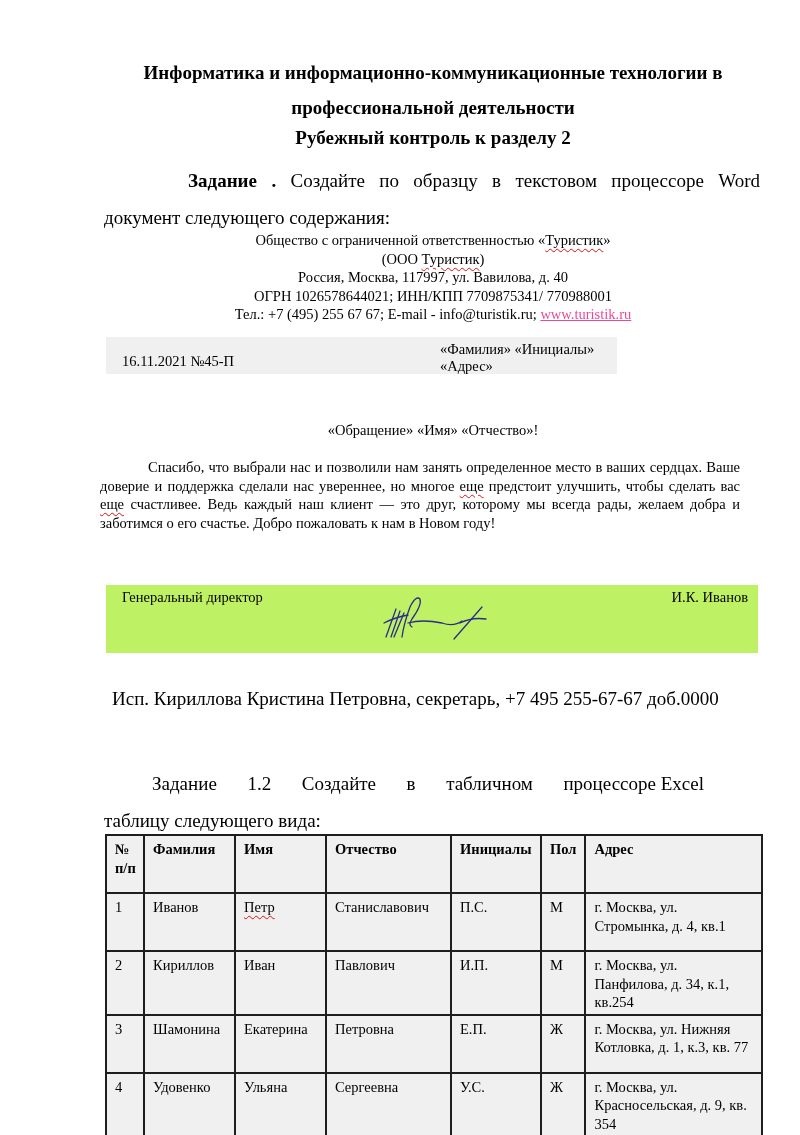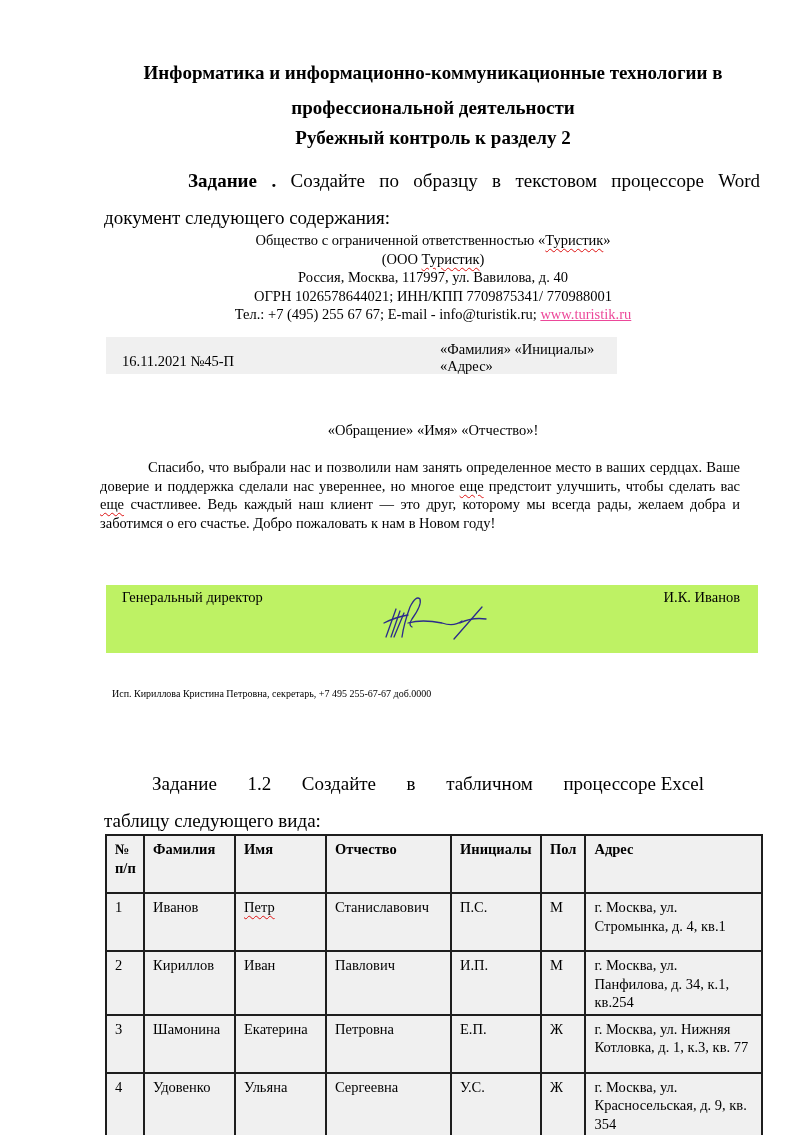--- a/index.html
+++ b/index.html
@@ -38,23 +38,23 @@
     .body-text {
       left: 100px; width: 640px; font-size: 14.5px; line-height: 18.5px; top: 458px;
       text-align: justify;
     }
     .body-text .indent { display: inline-block; width: 48px; }
     .sig-row {
       left: 106px; top: 585px; width: 652px; height: 68px; background: #bef264;
       font-size: 14.5px;
     }
     .sig-row .role { position: absolute; left: 16px; top: 4px; }
-    .sig-row .name { position: absolute; right: 18px; top: 4px; }
+    .sig-row .name { position: absolute; right: 10px; top: 4px; }
     .sig-row svg { position: absolute; left: 276px; top: 8px; }
-    .executor { left: 112px; top: 688px; font-size: 10px; }
+    .executor { left: 112px; top: 688px; font-size: 19px; }
     .task2 {
       left: 104px; width: 656px; font-size: 19px; line-height: 37px; top: 765px;
     }
     .task2 .row1 { display: flex; justify-content: space-between; padding-left: 48px; width: 552px; }
     table.excel {
       position: absolute; left: 105px; top: 834px; border-collapse: collapse;
       font-size: 14.5px; background: #f0f0f0;
     }
     table.excel td, table.excel th {
       border: 2px solid #1e1e1e; vertical-align: top; text-align: left;

